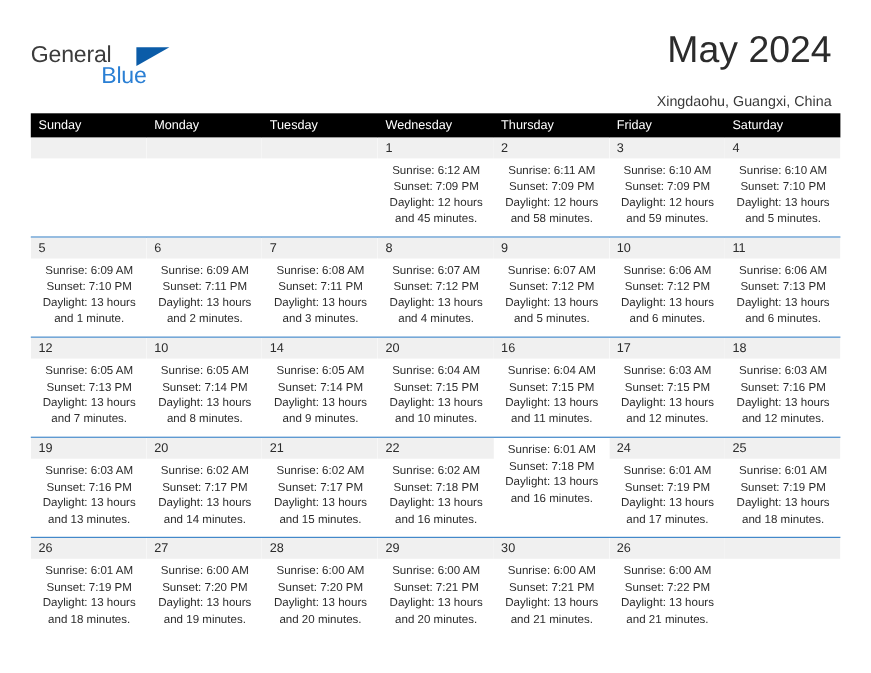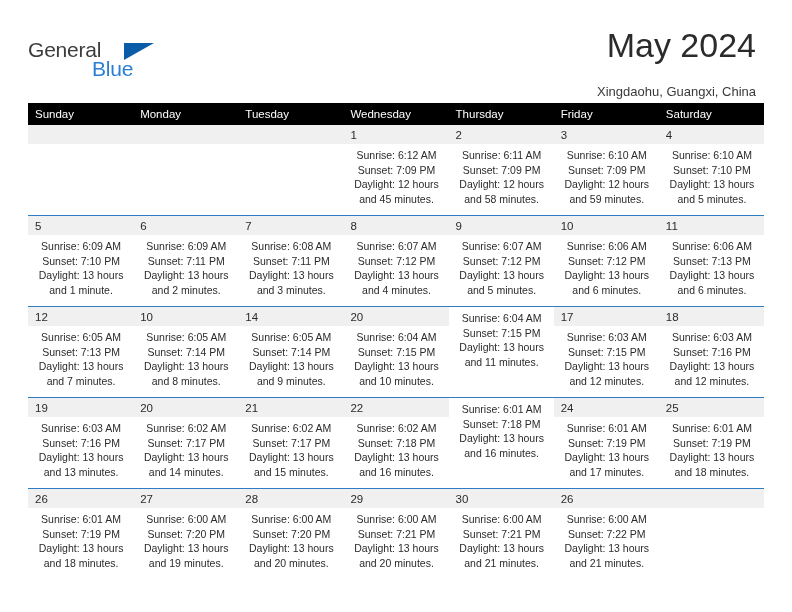--- a/index.html
+++ b/index.html
@@ -349,20 +349,21 @@
       <div class="day-cell">
         <div class="day-number-band"><span class="day-number">20</span></div>
         <div class="day-body">
           <div class="day-line">Sunrise: 6:04 AM</div>
           <div class="day-line">Sunset: 7:15 PM</div>
           <div class="day-line">Daylight: 13 hours</div>
           <div class="day-line">and 10 minutes.</div>
         </div>
       </div>
       <div class="day-cell">
+        <div class="day-number-band"><span class="day-number">16</span></div>
         <div class="day-body">
           <div class="day-line">Sunrise: 6:04 AM</div>
           <div class="day-line">Sunset: 7:15 PM</div>
           <div class="day-line">Daylight: 13 hours</div>
           <div class="day-line">and 11 minutes.</div>
         </div>
       </div>
       <div class="day-cell">
         <div class="day-number-band"><span class="day-number">17</span></div>
         <div class="day-body">

